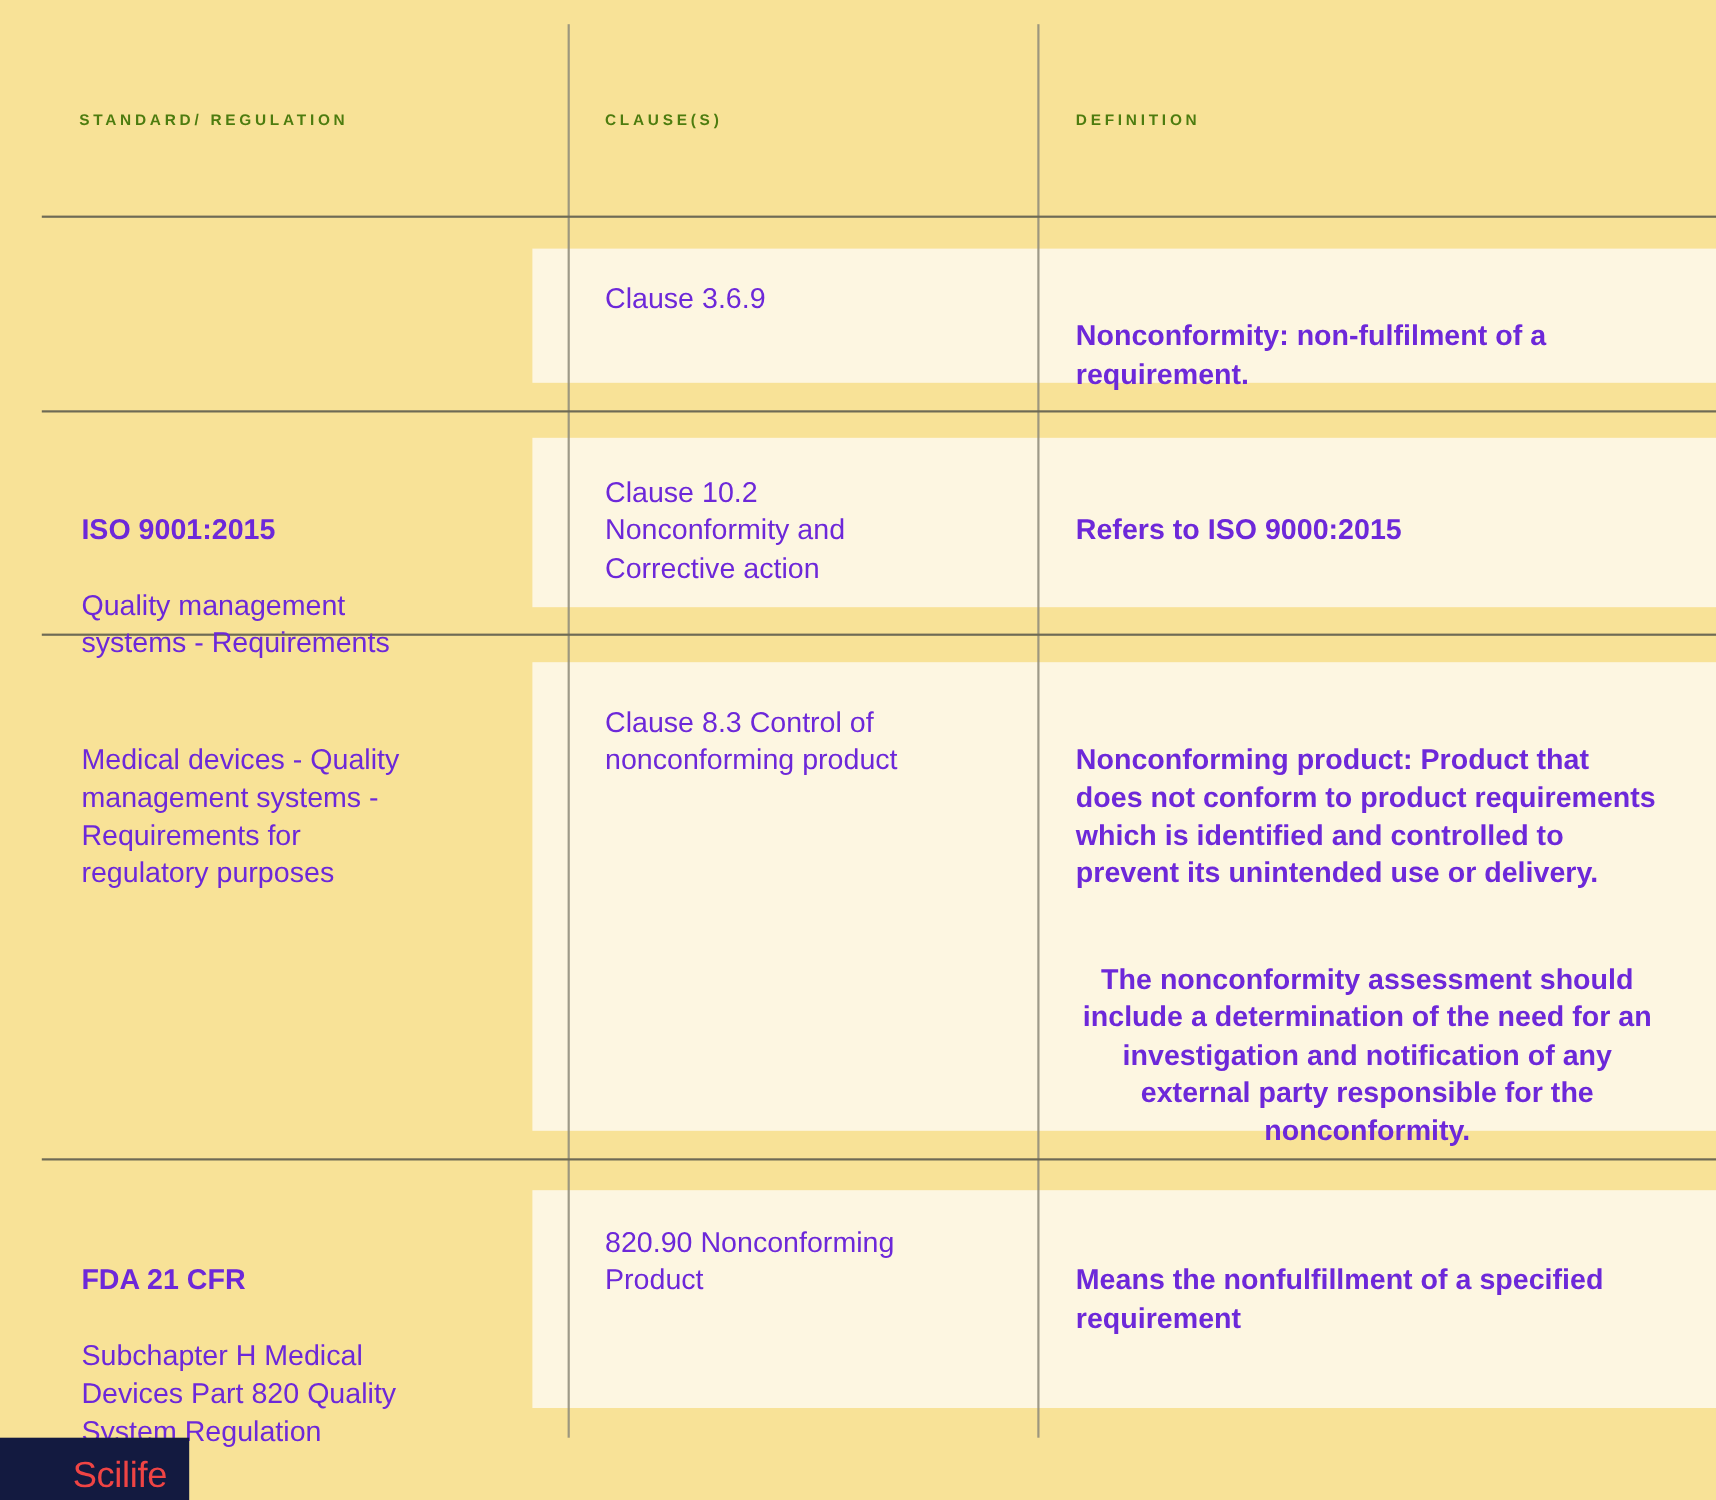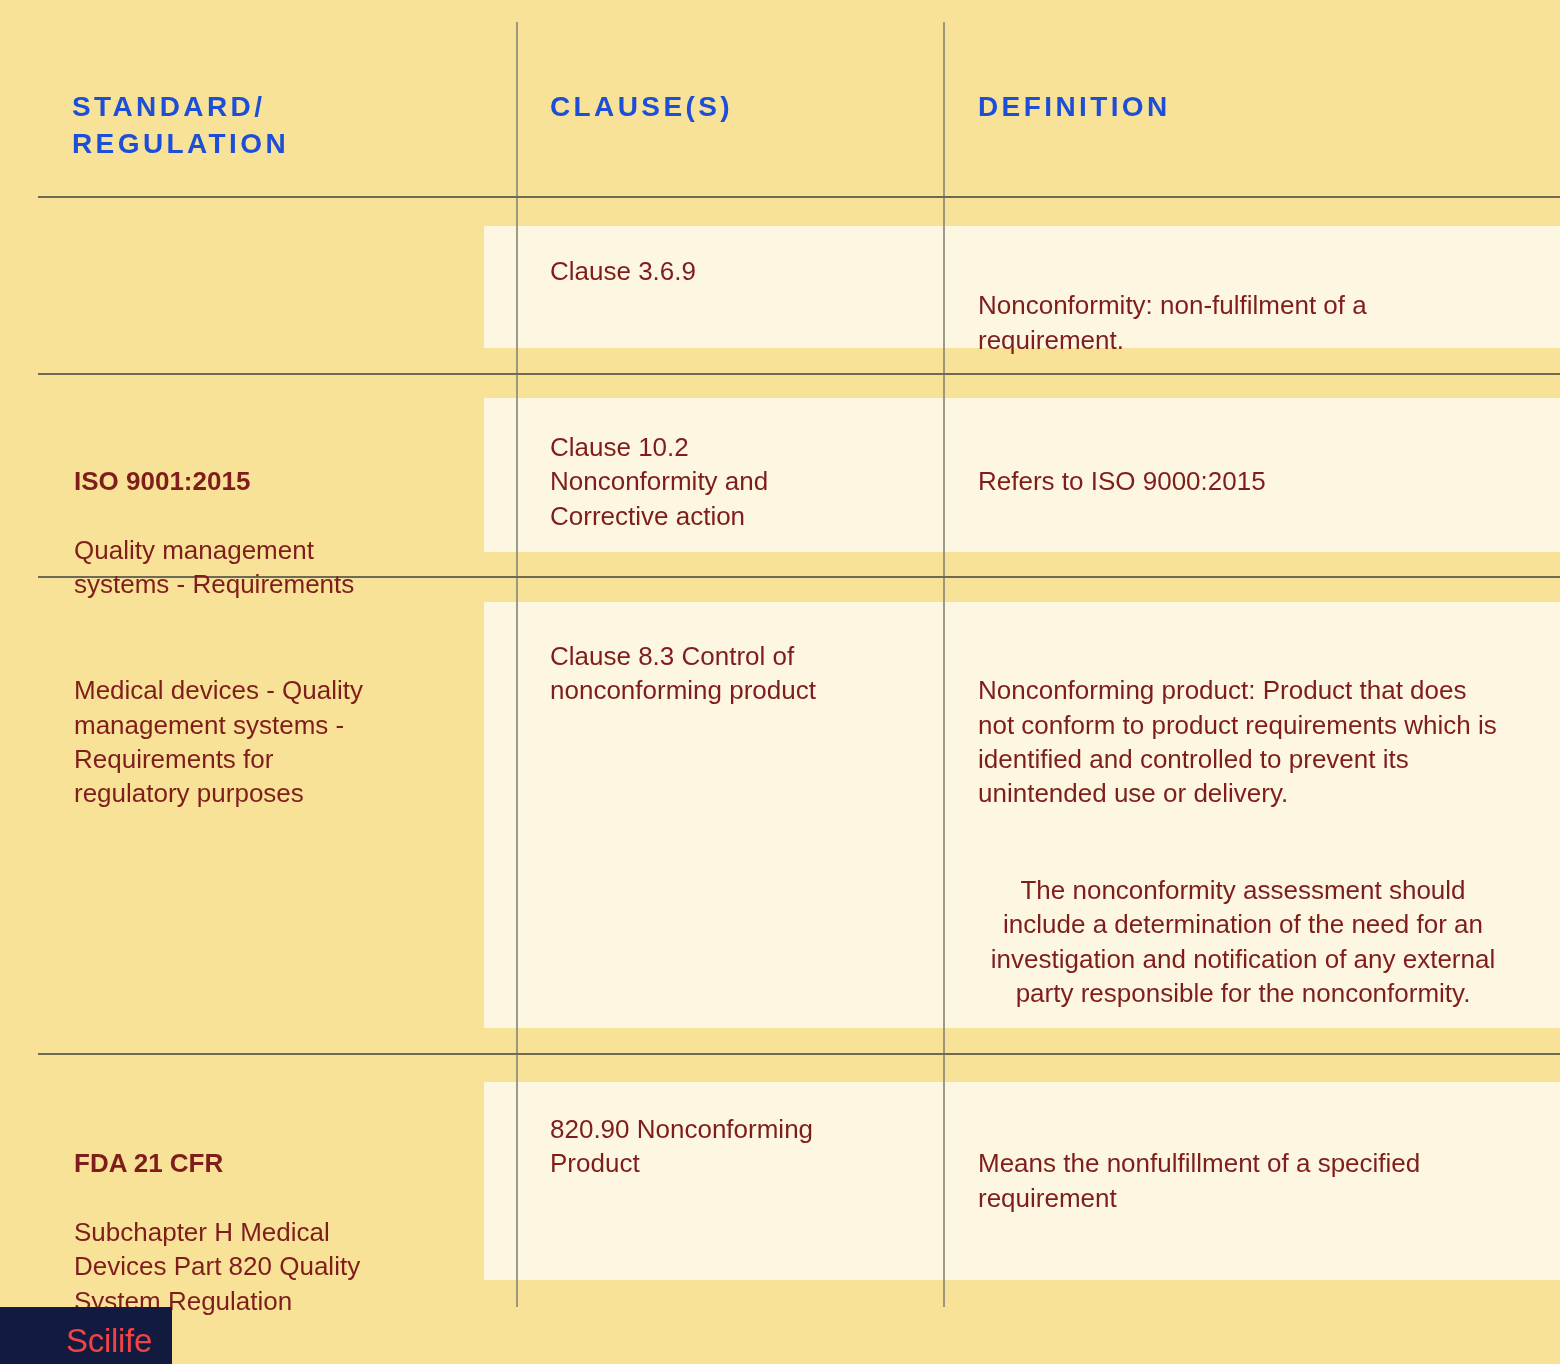--- a/index.html
+++ b/index.html
@@ -55,55 +55,55 @@
     background: #FDF6E1;
   }
   .cream.r1 { top: 226px;  height: 122px; }
   .cream.r2 { top: 398px;  height: 154px; }
   .cream.r3 { top: 602px;  height: 426px; }
   .cream.r4 { top: 1082px; height: 198px; }
 
   
   .hdr {
     position: absolute;
-    top: 88px;
+    top: 100px;
     font-weight: bold;
-    font-size: 28px;
+    font-size: 14px;
     letter-spacing: 3.4px;
     line-height: 1.33;
-    color: #1d4ed8;
+    color: #4d7c0f;
   }
   .hdr.col1 { left: 72px;  width: 400px; }
   .hdr.col2 { left: 550px; width: 360px; }
   .hdr.col3 { left: 978px; width: 520px; }
 
   
   .cell {
     position: absolute;
     font-size: 26px;
     line-height: 1.32;
-    color: #7f1d1d;
+    color: #6d28d9;
     white-space: pre-line;
   }
   .cell .lead {
     font-weight: bold;
   }
 
   
   .col-a { left: 74px;  width: 400px; }
   .col-b { left: 550px; width: 370px; }
   .col-c { left: 978px; width: 530px; }
 
   
   .row1 { top: 254px; }
   .row2 { top: 430px; }
   .row3 { top: 639px; }
   .row4 { top: 1112px; }
 
-  .para { margin: 0; white-space: pre-line; }
+  .para { margin: 0; white-space: pre-line; font-weight: bold; }
   .para + .para { margin-top: 28px; text-align: center; }
 
   
   .logo {
     position: absolute;
     left: 0;
     top: 1307px;
     width: 172px;
     height: 57px;
     background: #131A40;

